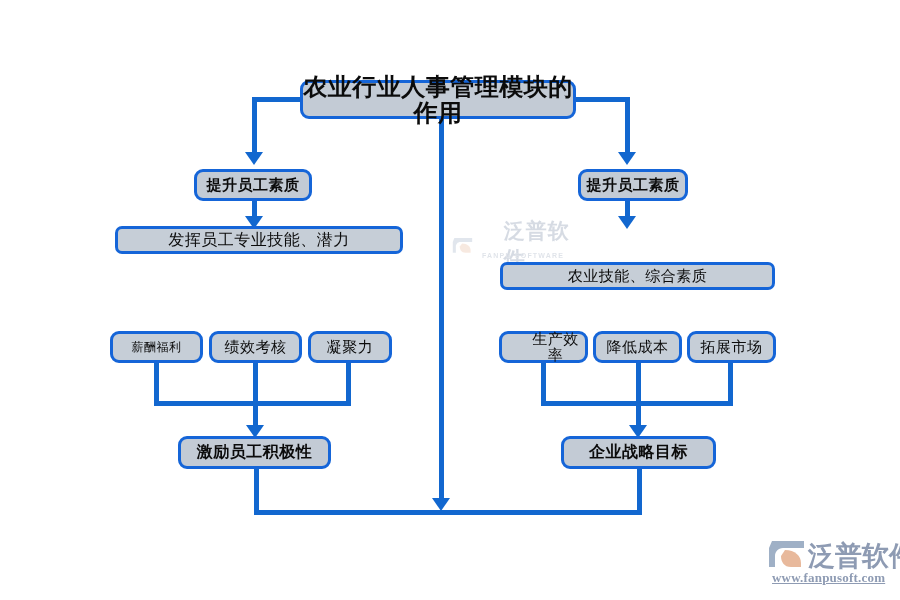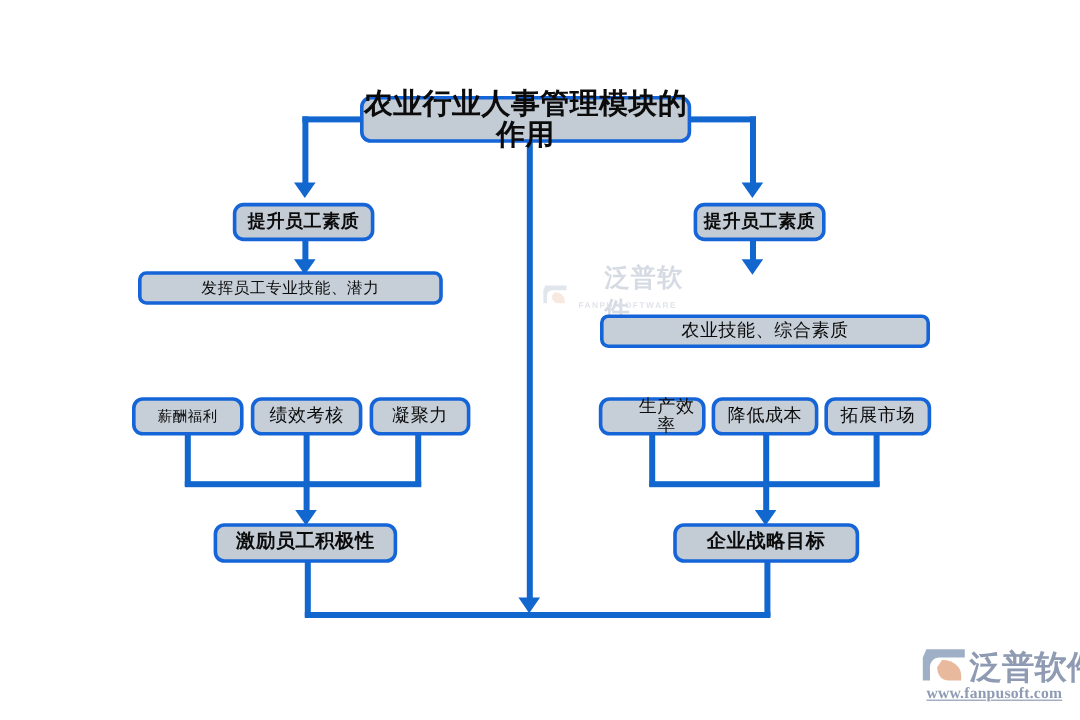--- a/index.html
+++ b/index.html
@@ -163,21 +163,21 @@
     <span>农业行业人事管理模块的作用</span>
   </div>
 
   <div class="node bold" style="left:194px; top:169px; width:118px; height:32px; font-size:15px;">
     <span>提升员工素质</span>
   </div>
   <div class="node bold" style="left:578px; top:169px; width:110px; height:32px; font-size:15px;">
     <span>提升员工素质</span>
   </div>
 
-  <div class="node plain" style="left:115px; top:226px; width:254px; height:28px; font-size:13px; border-radius:7px;">
+  <div class="node plain" style="left:115px; top:226px; width:288px; height:28px; font-size:16px; border-radius:7px;">
     <span>发挥员工专业技能、潜力</span>
   </div>
   <div class="node plain" style="left:500px; top:226px; width:275px; height:28px; font-size:15px; border-radius:7px;margin-top:36px;">
     <span>农业技能、综合素质</span>
   </div>
 
   <div class="node plain" style="left:110px; top:331px; width:93px; height:32px; font-size:12px;">
     <span>薪酬福利</span>
   </div>
   <div class="node plain" style="left:209px; top:331px; width:93px; height:32px; font-size:15px;">

